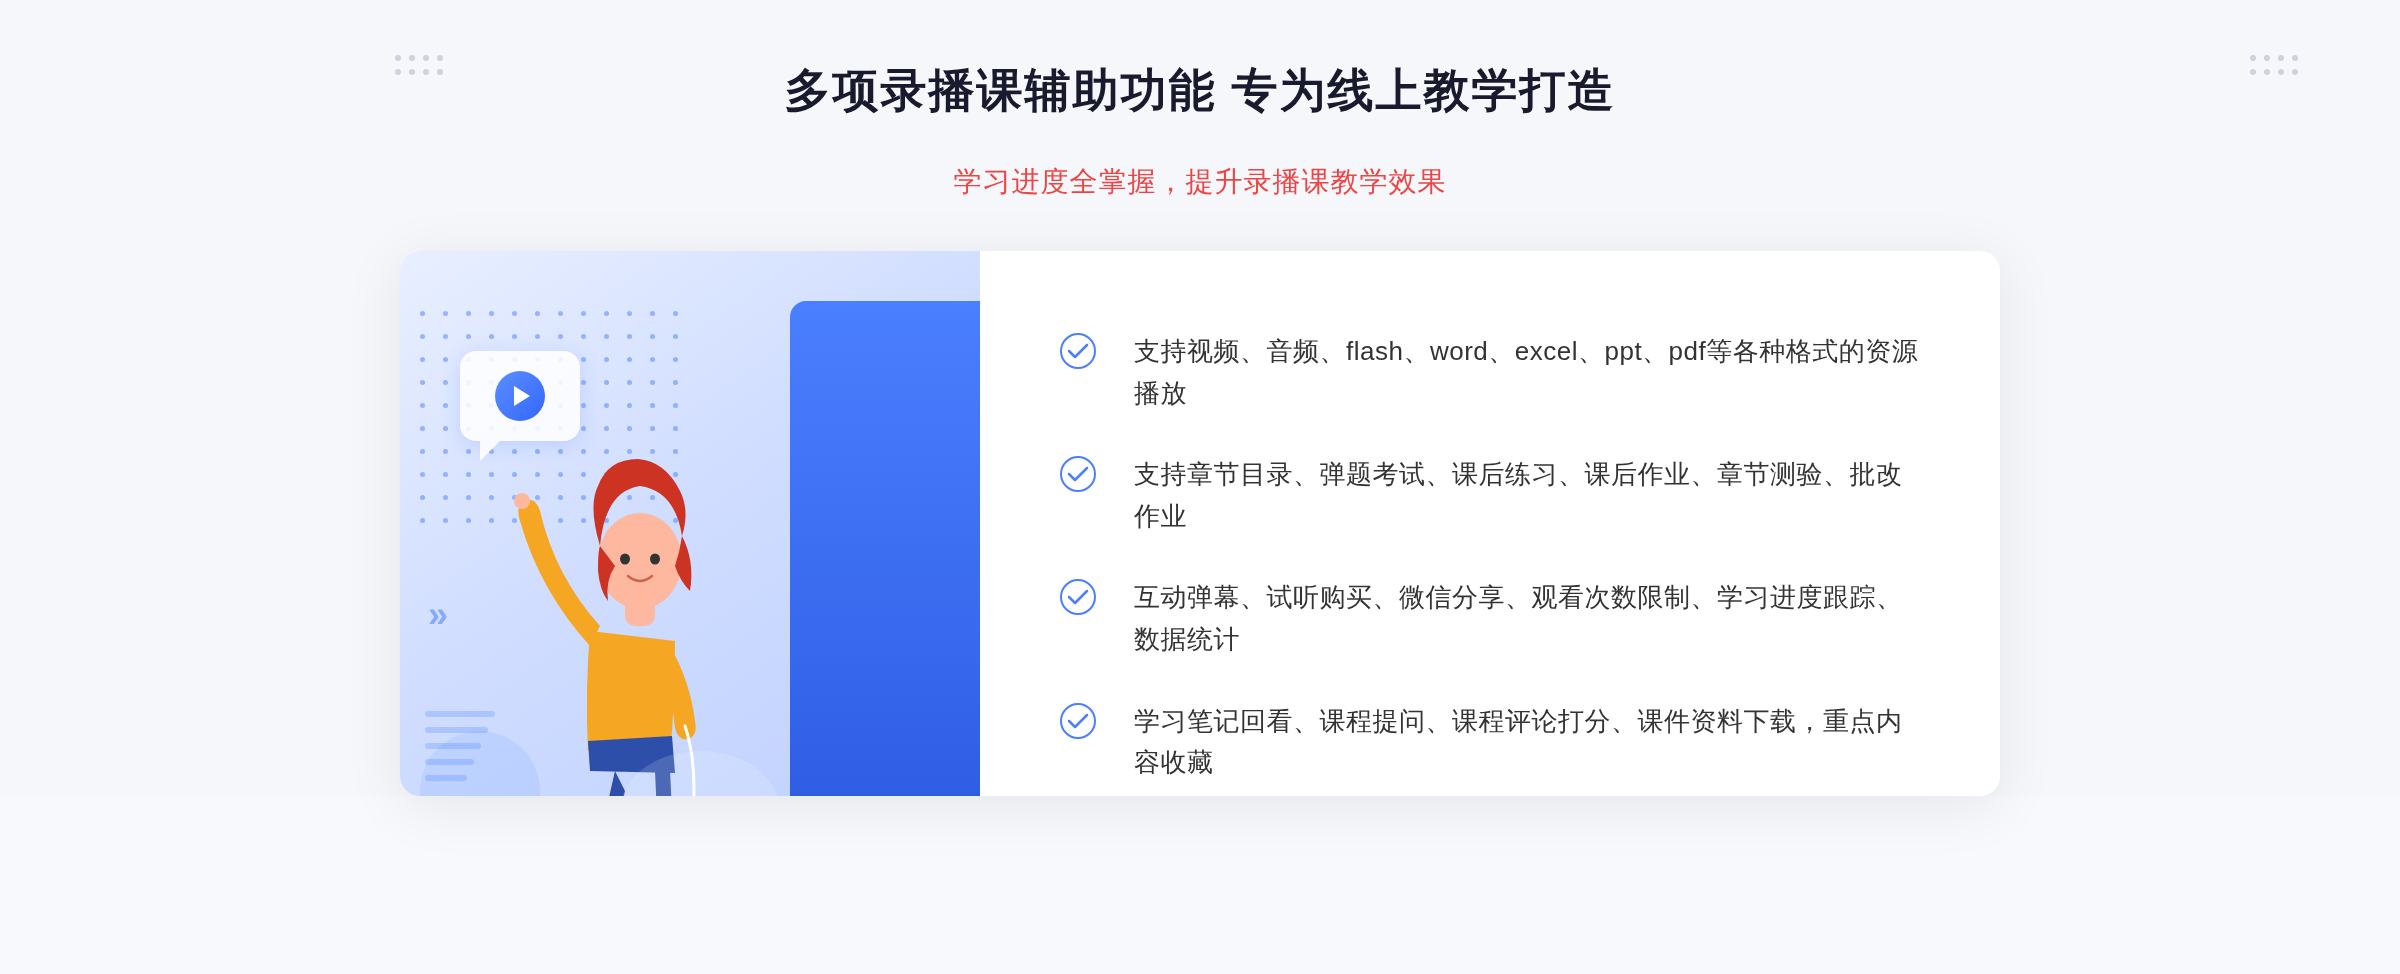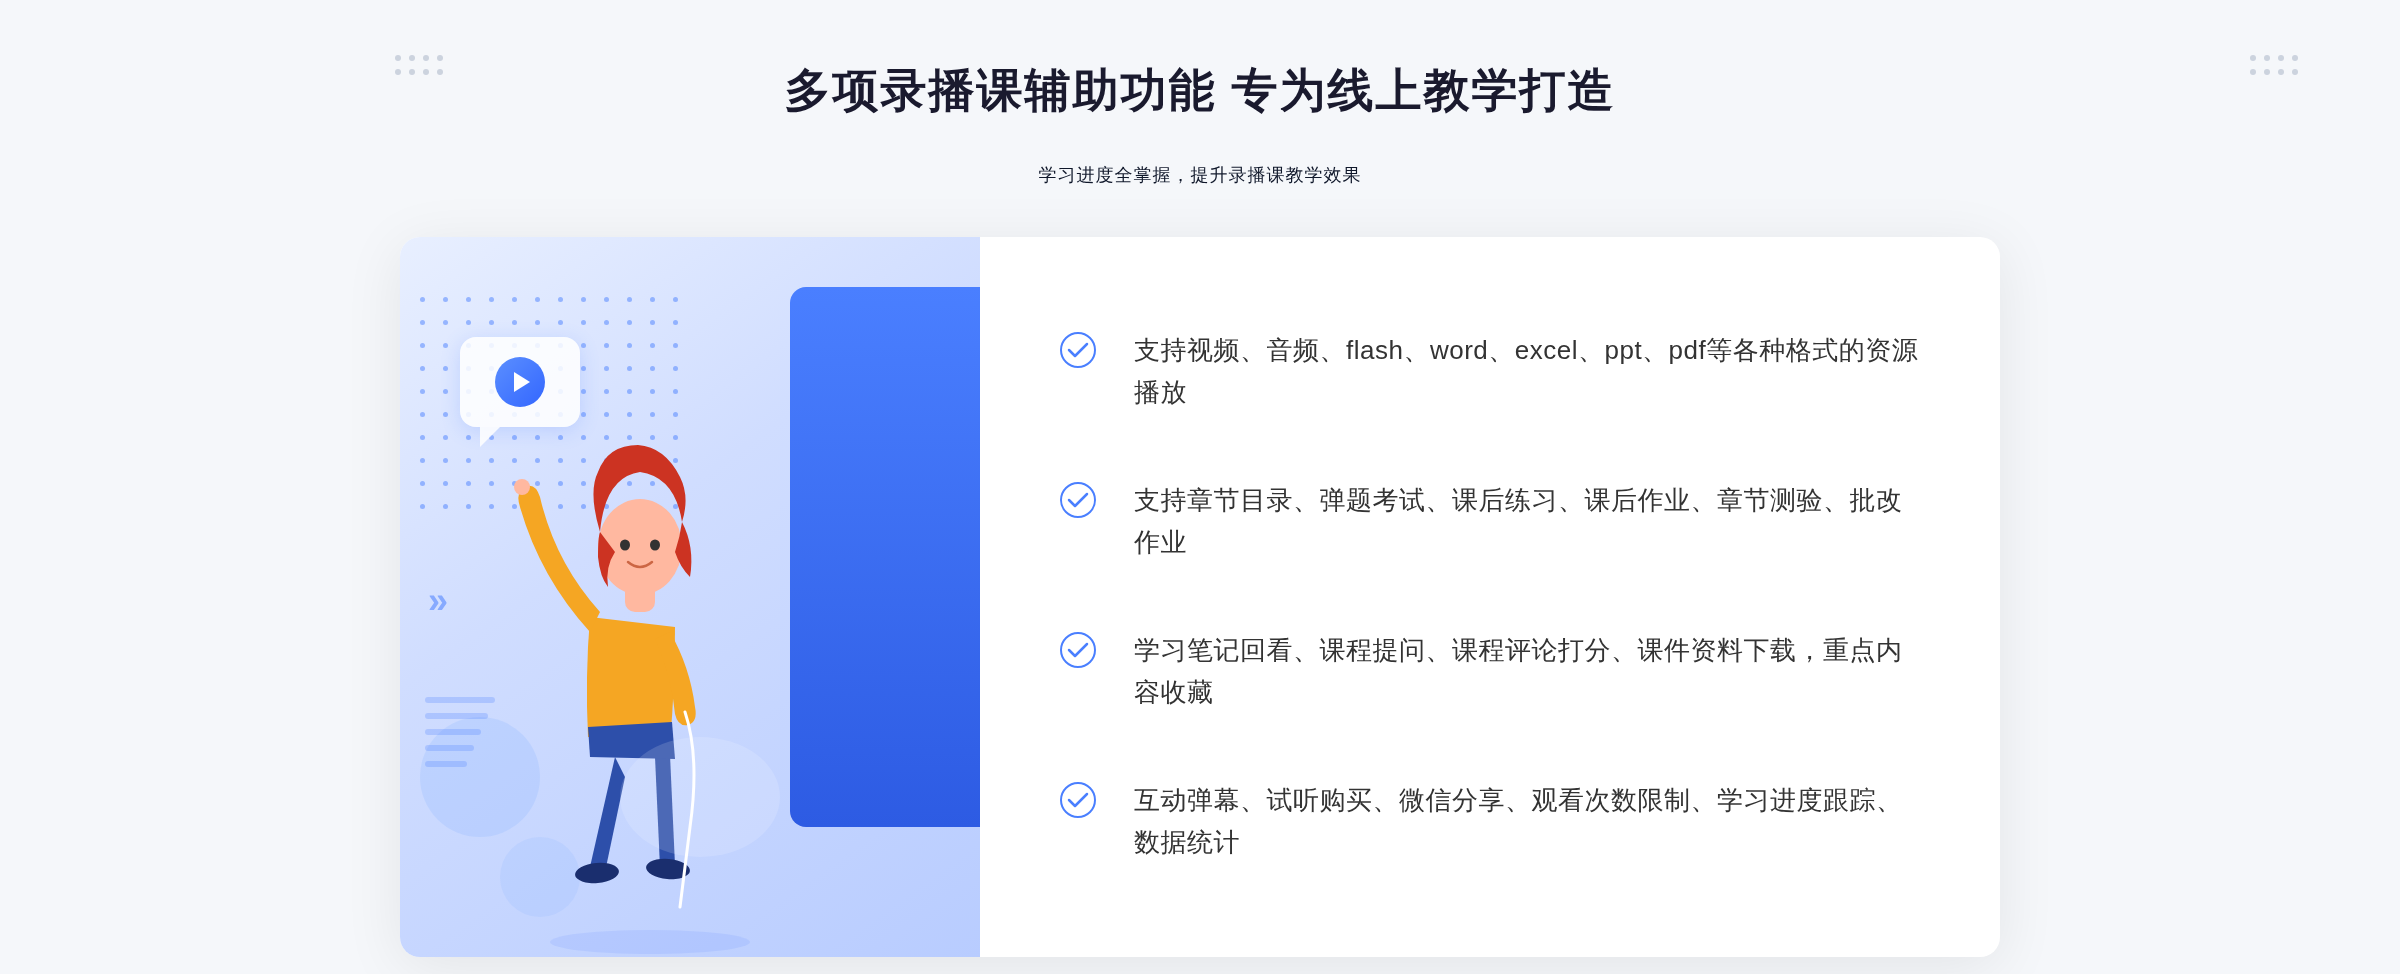--- a/index.html
+++ b/index.html
@@ -12,21 +12,21 @@
       width: 2400px;
       height: 974px;
       background: #f8f9fc;
       font-family: 'PingFang SC', 'Microsoft YaHei', 'Helvetica Neue', Arial, sans-serif;
       overflow: hidden;
       position: relative;
     }
 
     .page-wrapper {
       width: 2400px;
-      height: 974px;
+      height: 796px;
       background: #f5f7fa;
       position: relative;
       display: flex;
       flex-direction: column;
       align-items: center;
       padding-top: 60px;
     }
 
     
     .header-section {
@@ -44,22 +44,22 @@
     }
 
     .main-title {
       font-size: 46px;
       font-weight: 600;
       color: #1a1a2e;
       letter-spacing: 2px;
     }
 
     .sub-title {
-      font-size: 18px;
-      color: #0f172a;
+      font-size: 28px;
+      color: #ef4444;
       letter-spacing: 1px;
       margin-top: 41px;
     }
 
     
     .content-card {
       width: 1600px;
       height: 720px;
       background: white;
       border-radius: 20px;
@@ -555,29 +555,29 @@
         <span class="feature-text">支持章节目录、弹题考试、课后练习、课后作业、章节测验、批改作业</span>
       </div>
 
       <div class="feature-item">
         <div class="feature-check-icon">
           <svg viewBox="0 0 36 36" xmlns="http://www.w3.org/2000/svg">
             <circle cx="18" cy="18" r="17" fill="none" stroke="#4a7fff" stroke-width="2"></circle>
             <polyline points="9,18 15,24 27,12" fill="none" stroke="#4a7fff" stroke-width="2.5" stroke-linecap="round" stroke-linejoin="round"></polyline>
           </svg>
         </div>
-        <span class="feature-text">学习笔记回看、课程提问、课程评论打分、课件资料下载，重点内容收藏</span>
+        <span class="feature-text">互动弹幕、试听购买、微信分享、观看次数限制、学习进度跟踪、数据统计</span>
       </div>
 
       <div class="feature-item">
         <div class="feature-check-icon">
           <svg viewBox="0 0 36 36" xmlns="http://www.w3.org/2000/svg">
             <circle cx="18" cy="18" r="17" fill="none" stroke="#4a7fff" stroke-width="2"></circle>
             <polyline points="9,18 15,24 27,12" fill="none" stroke="#4a7fff" stroke-width="2.5" stroke-linecap="round" stroke-linejoin="round"></polyline>
           </svg>
         </div>
-        <span class="feature-text">互动弹幕、试听购买、微信分享、观看次数限制、学习进度跟踪、数据统计</span>
+        <span class="feature-text">学习笔记回看、课程提问、课程评论打分、课件资料下载，重点内容收藏</span>
       </div>
 
     </div>
   </div>
 
 </div>
 
 </body></html>

